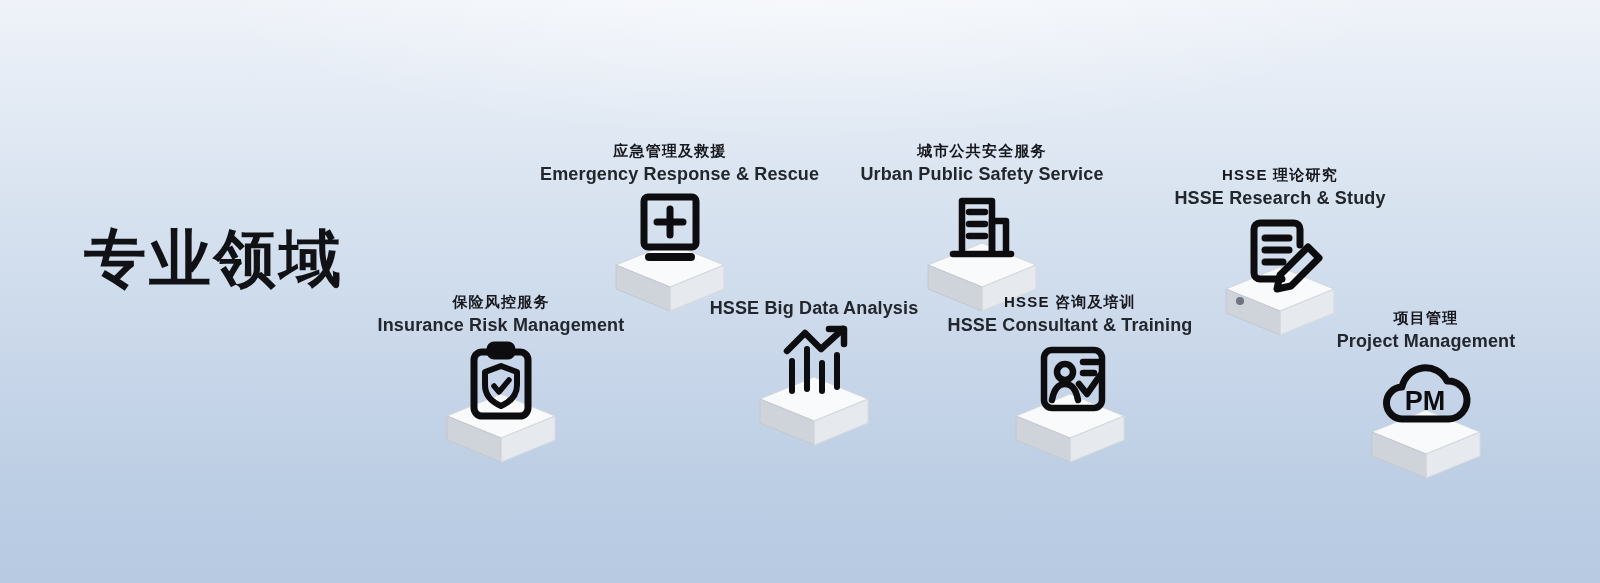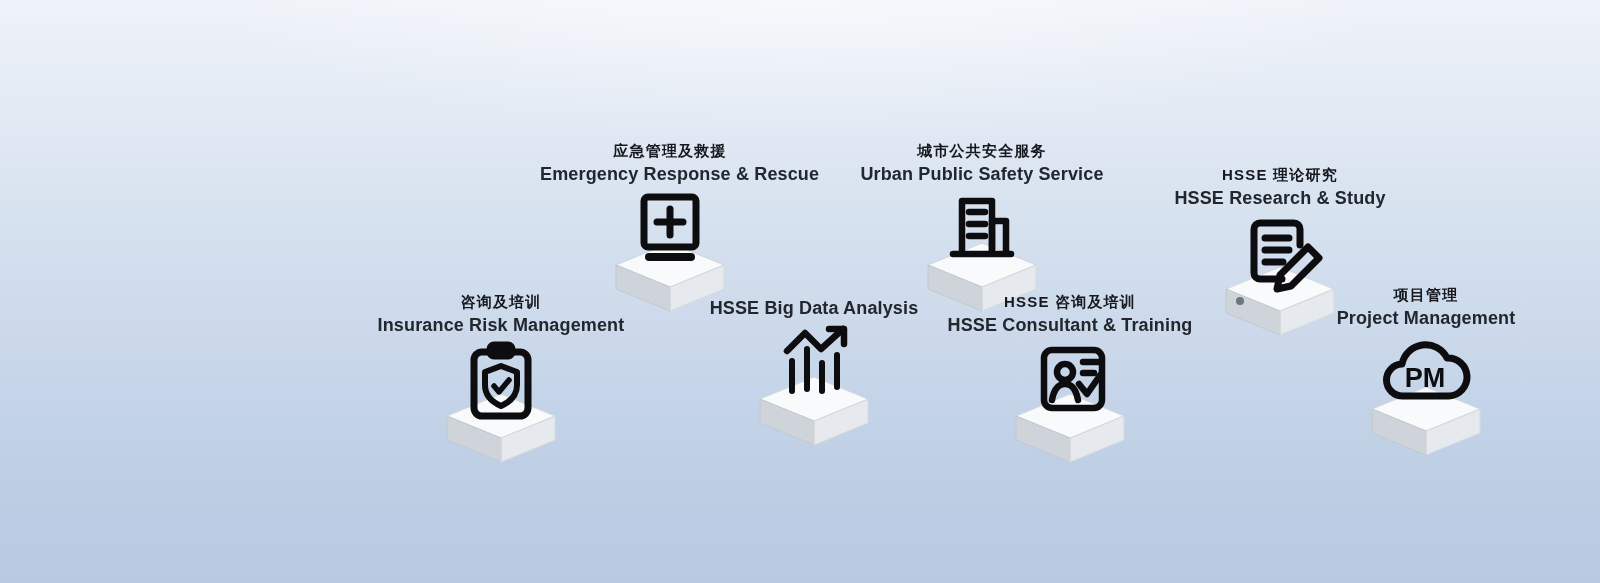--- a/index.html
+++ b/index.html
@@ -83,20 +83,21 @@
     transform: translateX(-50%);
     display: block;
     overflow: visible;
   }
 </style>
 </head>
 <body>
 
 <div id="stage">
 
+  <div id="page-title">专业领域</div>
 
   <div class="item" style="left:540px; top:143px;">
     <div class="label-cn">应急管理及救援</div>
     <div class="label-en">Emergency Response &amp; Rescue</div>
     <div class="art">
       <svg width="150" height="120" viewBox="0 0 150 120">
 
         <polygon points="75,48 129,70 75,92 21,70" fill="#f8fafc"></polygon>
         <polygon points="21,70 75,92 75,116 21,94" fill="#cfd4da"></polygon>
         <polygon points="75,92 129,70 129,94 75,116" fill="#e6eaee"></polygon>
@@ -149,21 +150,21 @@
         <g fill="none" stroke="#0d0d10" stroke-width="7" stroke-linejoin="round" stroke-linecap="round">
           <path d="M95 26 V10 a6 6 0 0 0 -6 -6 H55 a6 6 0 0 0 -6 6 v44 a6 6 0 0 0 6 6 h22"></path>
           <path d="M60 19 h24 M60 31 h24 M60 43 h18"></path>
           <path d="M103 28 l11 11 -28 28 -14 3 3 -14 z"></path>
         </g>
       </svg>
     </div>
   </div>
 
   <div class="item" style="left:371px; top:294px;">
-    <div class="label-cn">咨询及培训</div>
+    <div class="label-cn">保险风控服务</div>
     <div class="label-en">Insurance Risk Management</div>
     <div class="art">
       <svg width="150" height="120" viewBox="0 0 150 120">
         <polygon points="75,48 129,70 75,92 21,70" fill="#f8fafc"></polygon>
         <polygon points="21,70 75,92 75,116 21,94" fill="#cfd4da"></polygon>
         <polygon points="75,92 129,70 129,94 75,116" fill="#e6eaee"></polygon>
         <polygon points="75,48 129,70 75,92 21,70" fill="none" stroke="#d2d7dd" stroke-width="1"></polygon>
         <polygon points="21,70 75,92 75,116 21,94" fill="none" stroke="#c2c8cf" stroke-width="1"></polygon>
         <polygon points="75,92 129,70 129,94 75,116" fill="none" stroke="#d7dbe0" stroke-width="1"></polygon>
         <g fill="none" stroke="#0d0d10" stroke-width="7" stroke-linejoin="round" stroke-linecap="round">
@@ -213,21 +214,21 @@
           <path d="M49 54 V12 a8 8 0 0 1 8 -8 h42 a8 8 0 0 1 8 8 v42 a8 8 0 0 1 -8 8 H57 a8 8 0 0 1 -8 -8 z"></path>
           <circle cx="70" cy="26" r="8"></circle>
           <path d="M57 54 c2 -11 7 -16 13 -16 6 0 11 5 13 16"></path>
           <path d="M88 16 h16 M88 27 h11"></path>
           <path d="M84 38 l8 10 14 -20" stroke-width="6.5"></path>
         </g>
       </svg>
     </div>
   </div>
 
-  <div class="item" style="left:1296px; top:287px;">
+  <div class="item" style="left:1296px; top:310px;">
     <div class="label-cn">项目管理</div>
     <div class="label-en">Project Management</div>
     <div class="art">
       <svg width="150" height="120" viewBox="0 0 150 120">
         <polygon points="75,48 129,70 75,92 21,70" fill="#f8fafc"></polygon>
         <polygon points="21,70 75,92 75,116 21,94" fill="#cfd4da"></polygon>
         <polygon points="75,92 129,70 129,94 75,116" fill="#e6eaee"></polygon>
         <polygon points="75,48 129,70 75,92 21,70" fill="none" stroke="#d2d7dd" stroke-width="1"></polygon>
         <polygon points="21,70 75,92 75,116 21,94" fill="none" stroke="#c2c8cf" stroke-width="1"></polygon>
         <polygon points="75,92 129,70 129,94 75,116" fill="none" stroke="#d7dbe0" stroke-width="1"></polygon>

